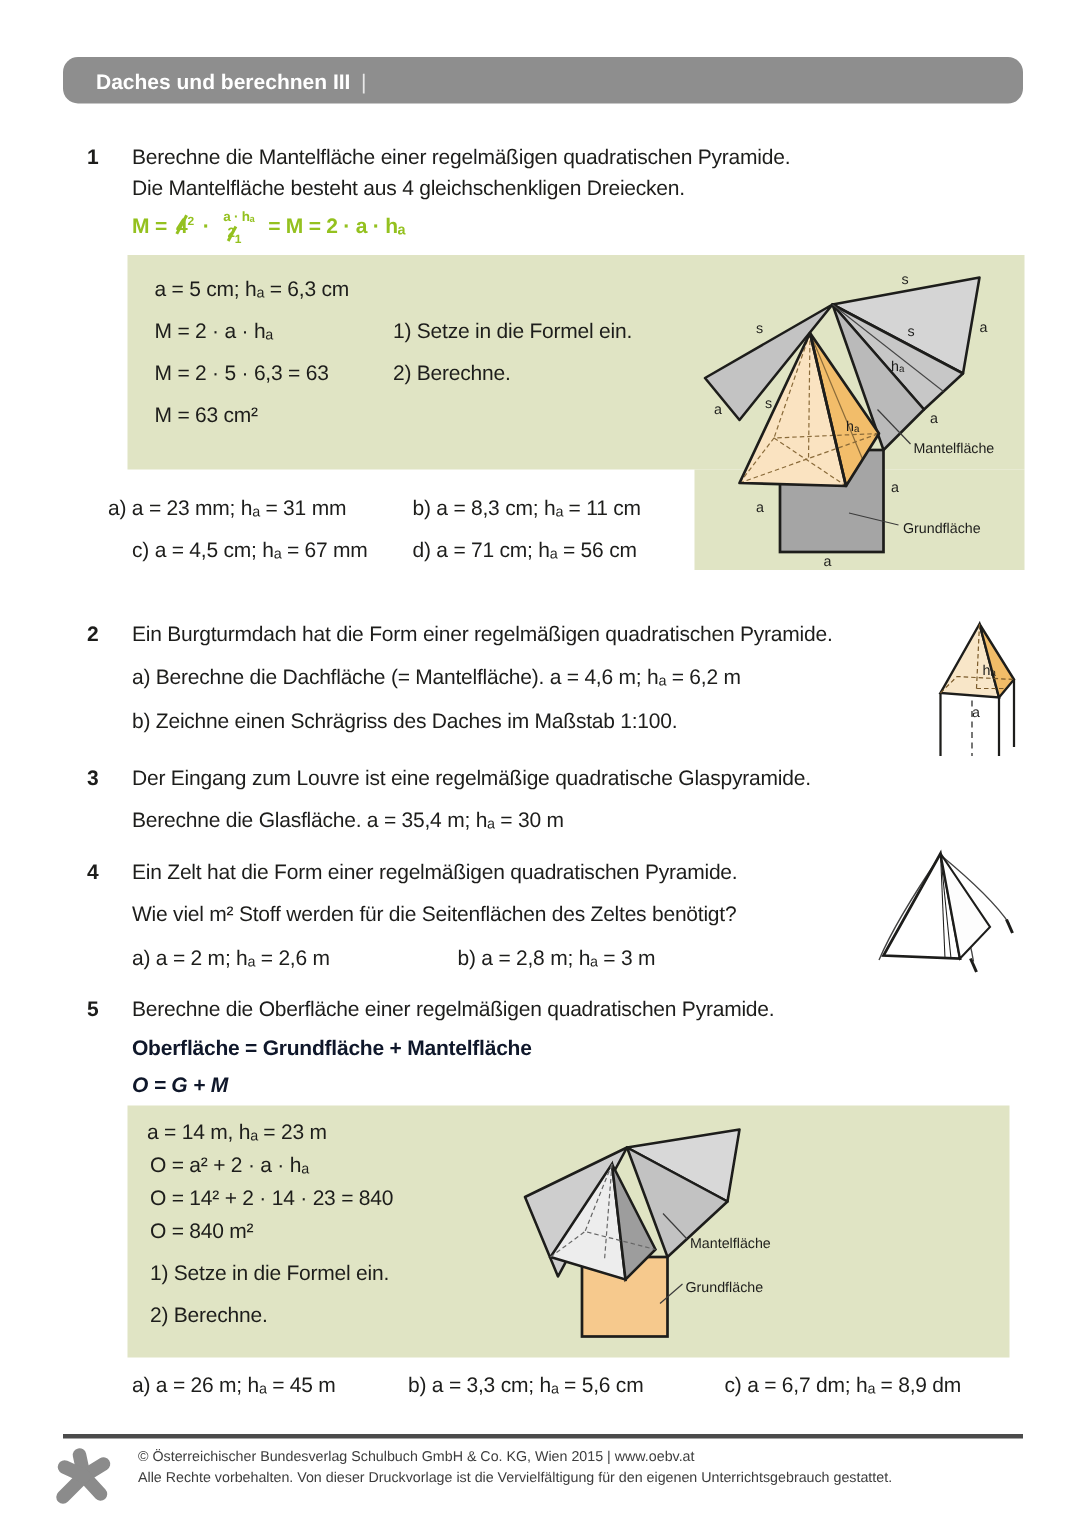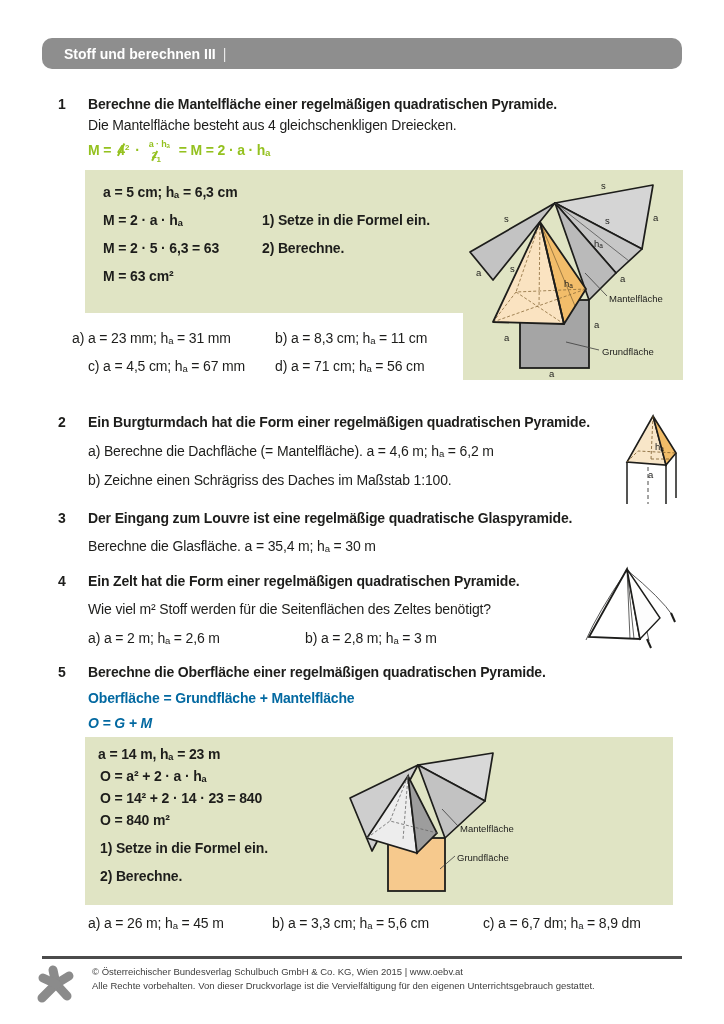--- a/index.html
+++ b/index.html
@@ -7,22 +7,22 @@
   body { font-family:"Liberation Sans","DejaVu Sans",sans-serif; }
   .page { position:relative; width:724px; height:1024px; background:#ffffff; overflow:hidden; color:#1d1d1b; margin:0 auto; }
 
   .header-bar { position:absolute; left:42px; top:38px; width:640px; height:31px; background:#8e8e8e;
     border-radius:10px; color:#ffffff; display:flex; align-items:center; padding-left:22px; font-size:14px; }
   .header-bar .hb { font-weight:700; }
   .header-bar .hd { margin:0 7px; font-weight:300; color:#e8e8e8; }
   .header-bar .hr2 { font-weight:400; color:#f4f4f4; }
 
   .line { position:absolute; white-space:nowrap; font-size:14px; color:#1d1d1b; letter-spacing:-0.15px; }
-  .bold { font-weight:700; }
-  .green { color:#0369a1; font-weight:700; }
+  .bold { font-weight:400; }
+  .green { color:#0f172a; font-weight:700; }
   .pnum { position:absolute; left:58px; font-weight:700; font-size:14px; }
 
   .gbox { position:absolute; background:#e0e4c4; }
 
   .formula { display:flex; align-items:center; gap:6px; color:#94c11f; font-weight:700; font-size:14px; }
   .slashed { position:relative; display:inline-block; }
   .slashed::after { content:""; position:absolute; left:-3px; right:-3px; top:48%; height:1.5px;
     background:currentColor; transform:rotate(-62deg); }
   .csup { font-size:8px; position:relative; top:-5px; }
   .csub { font-size:8px; position:relative; top:4px; }
@@ -34,21 +34,21 @@
 
   .footer-rule { position:absolute; left:42px; top:956px; width:640px; height:2.5px; background:#4b4b4b; }
   .foot { position:absolute; left:92px; font-size:9.5px; color:#3d3d3d; letter-spacing:0; white-space:nowrap; }
 </style>
 </head>
 <body>
 
 <div class="page">
 
   <div class="header-bar">
-    <span class="hb">Stoff und berechnen III</span>
+    <span class="hb">Daches und berechnen III</span>
     <span class="hd">|</span>
   </div>
 
   <div class="pnum" style="top:96px;">1</div>
   <div class="line bold" style="left:88px;top:96px;">Berechne die Mantelfläche einer regelmäßigen quadratischen Pyramide.</div>
   <div class="line" style="left:88px;top:117px;">Die Mantelfläche besteht aus 4 gleichschenkligen Dreiecken.</div>
 
   <div class="line formula" style="left:88px;top:139px;">
     <span>M =</span>
     <span><span class="slashed">4</span><span class="csup">2</span></span>

